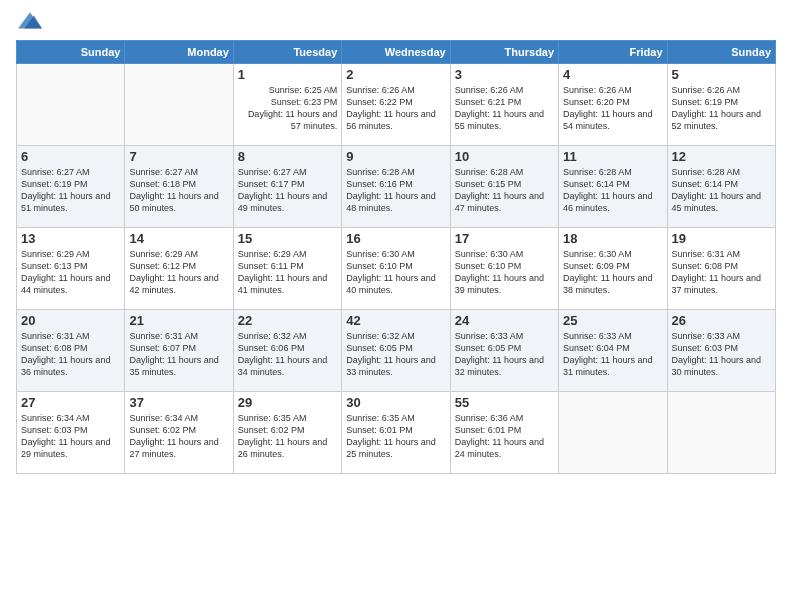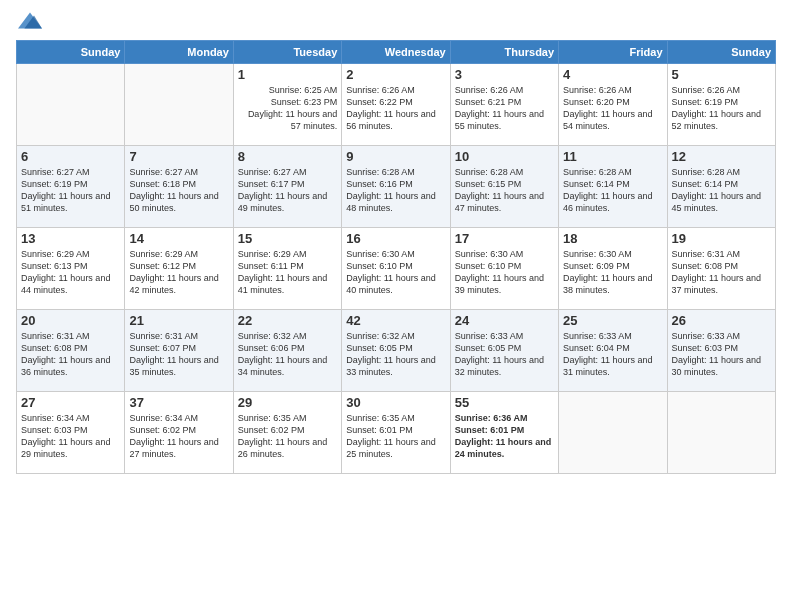--- a/index.html
+++ b/index.html
@@ -313,21 +313,21 @@
 Daylight: 11 hours and 26 minutes.</div>
           </td>
           <td>
             <span class="day-num">30</span>
             <div class="day-info" style="white-space: pre-line;">Sunrise: 6:35 AM
 Sunset: 6:01 PM
 Daylight: 11 hours and 25 minutes.</div>
           </td>
           <td>
             <span class="day-num">55</span>
-            <div class="day-info" style="white-space: pre-line; font-weight: bold;">Sunrise: 6:36 AM
+            <div class="day-info" style="white-space: pre-line;">Sunrise: 6:36 AM
 Sunset: 6:01 PM
 Daylight: 11 hours and 24 minutes.</div>
           </td>
           <td class="empty"></td>
           <td class="empty"></td>
         </tr>
       </tbody>
   </table>
 </div>
 

